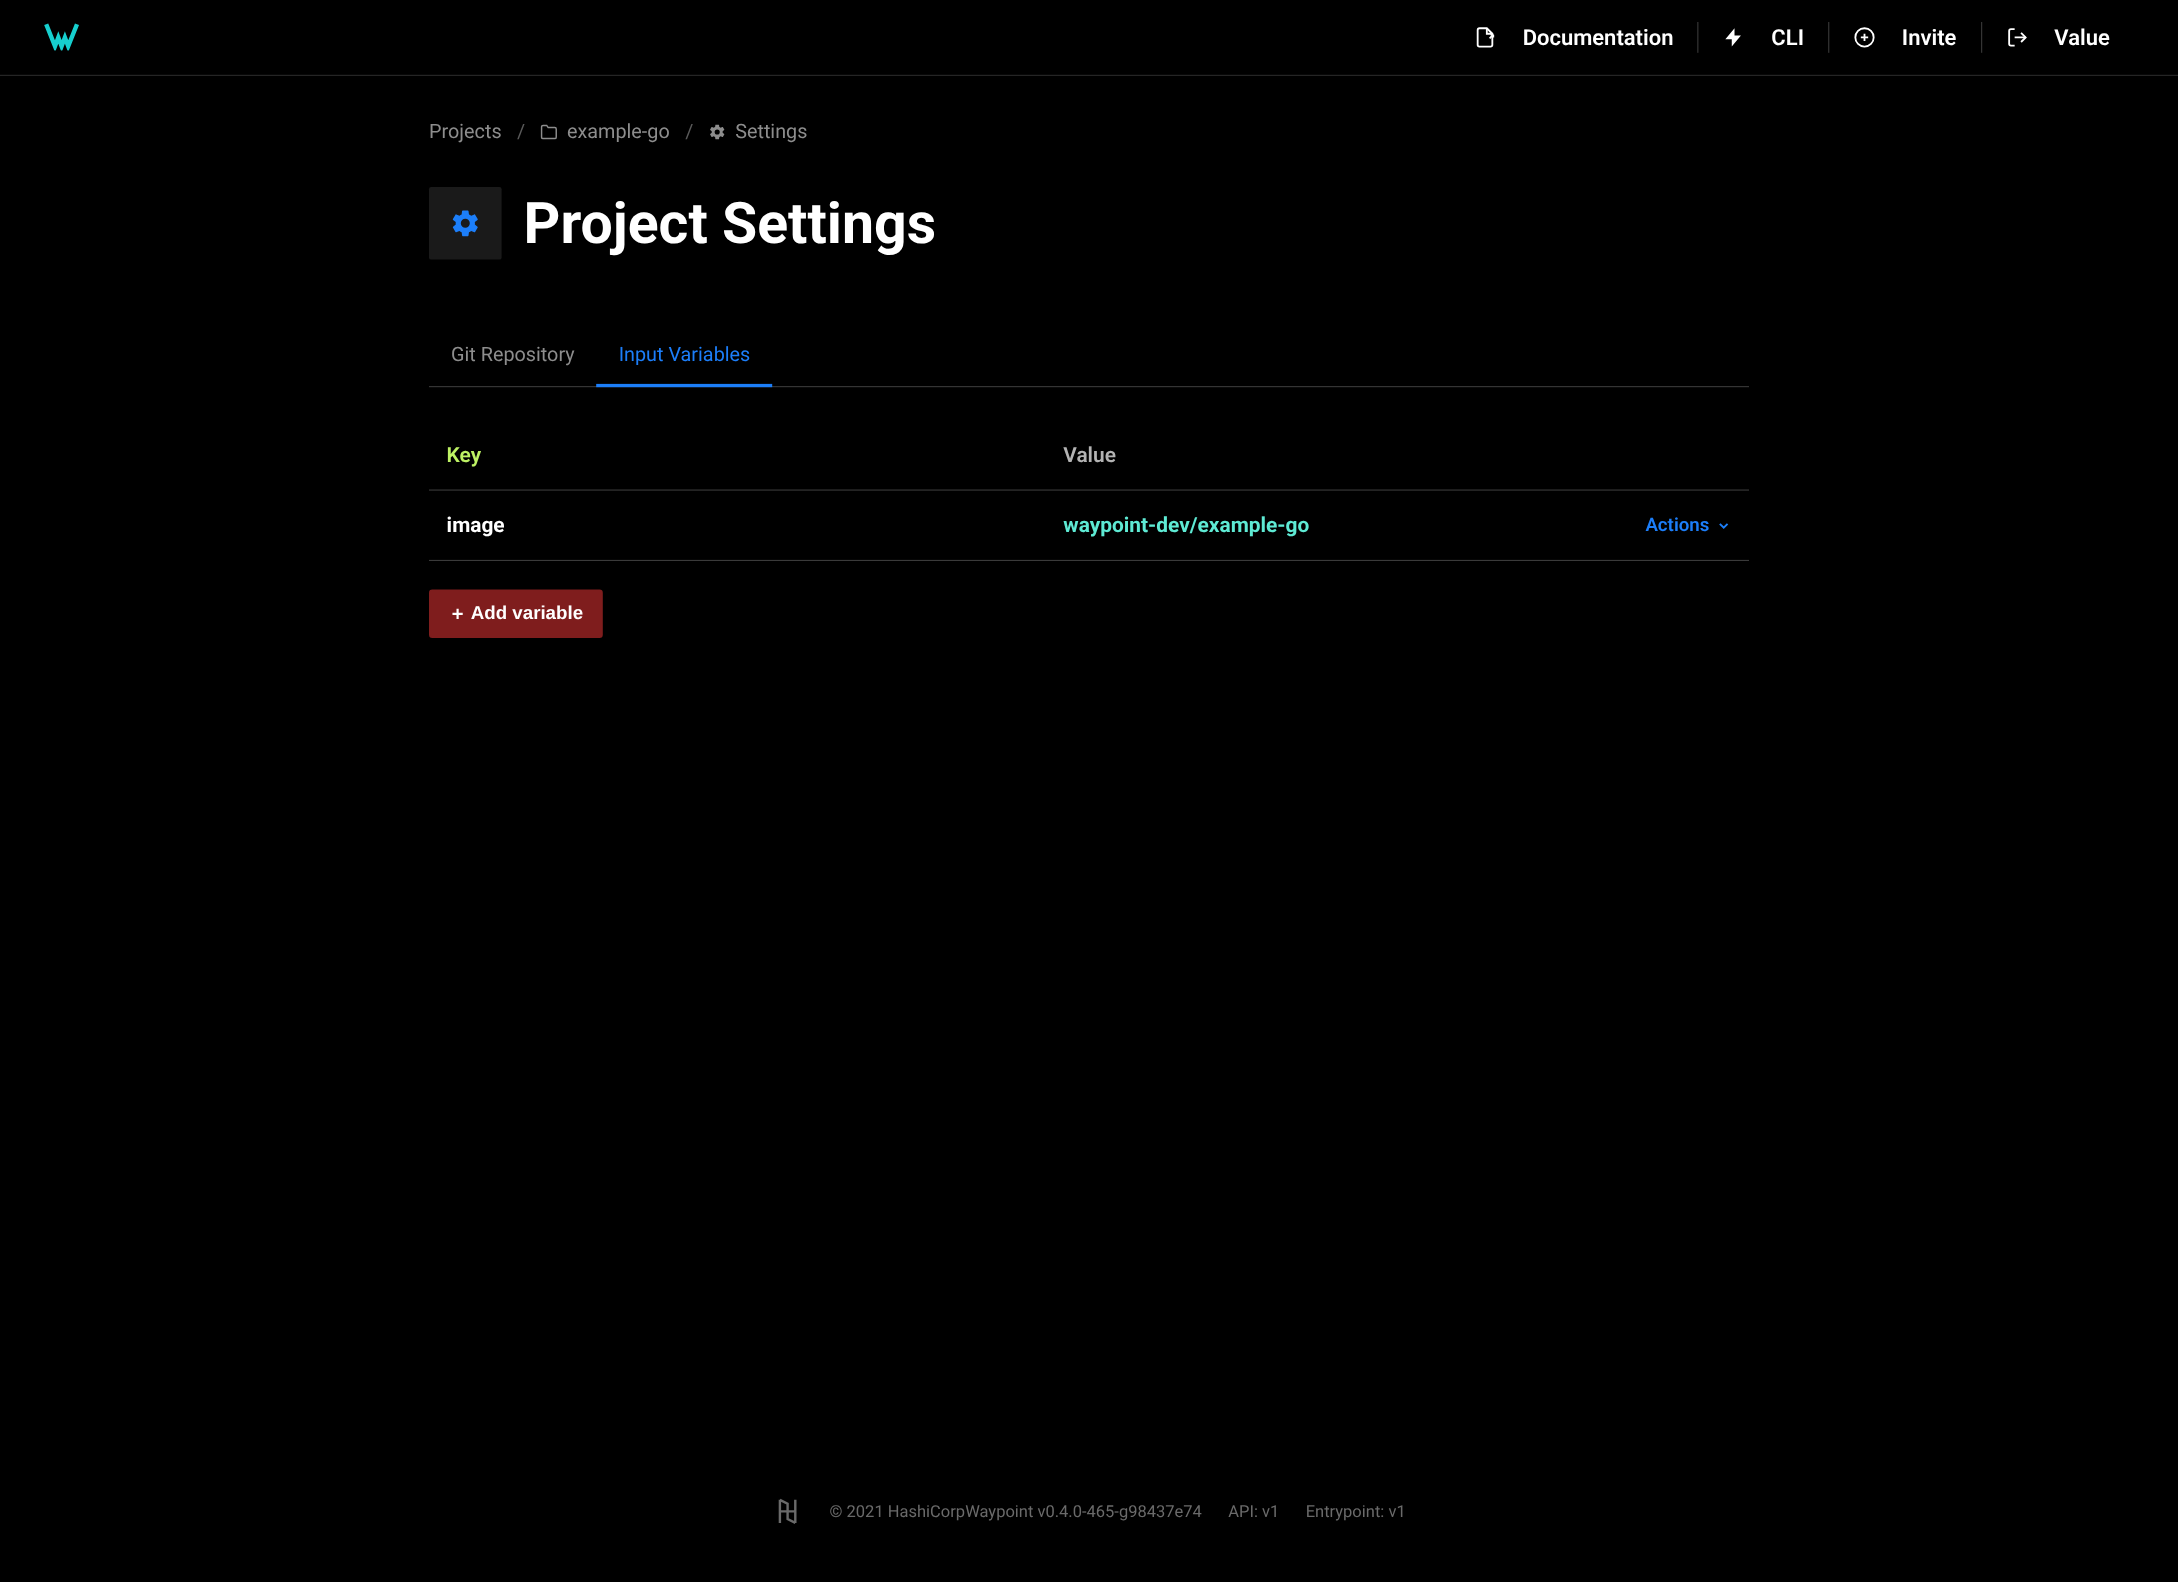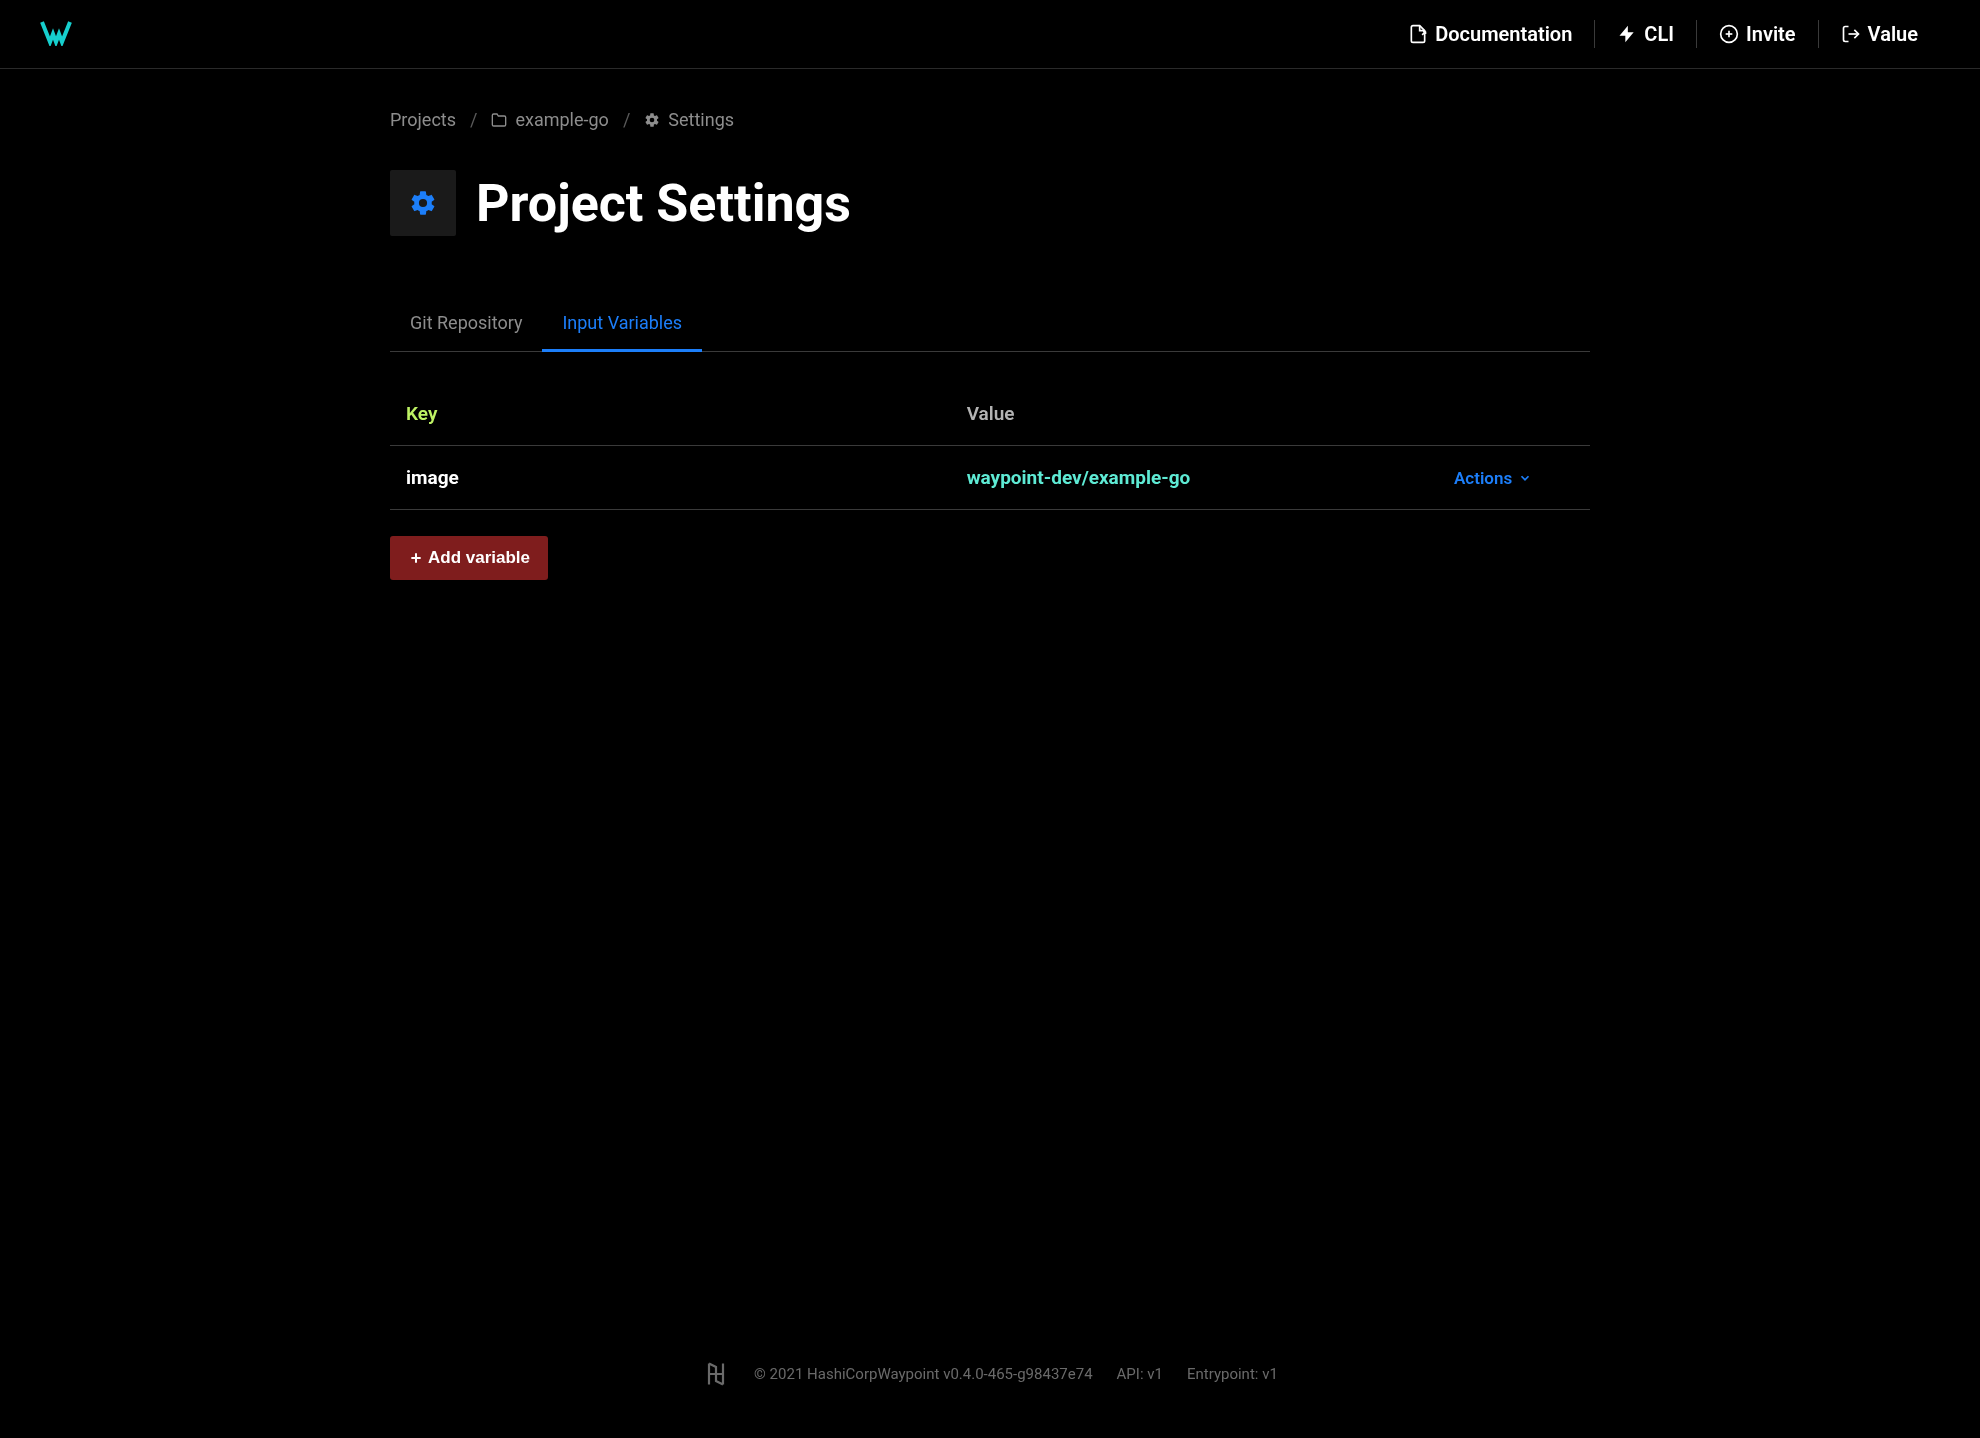--- a/index.html
+++ b/index.html
@@ -27,21 +27,21 @@
       height: 28px;
     }
     .nav-links {
       display: flex;
       align-items: center;
       gap: 0;
     }
     .nav-link {
       display: flex;
       align-items: center;
-      gap: 7px;
+      gap: 24px;
       color: #ffffff;
       font-size: 20px;
       font-weight: 600;
       padding: 0 22px;
       cursor: pointer;
       text-decoration: none;
     }
     .nav-divider {
       width: 1px;
       height: 28px;
@@ -142,21 +142,21 @@
       font-weight: 600;
     }
     .col-value {
       flex: 1;
       font-size: 19px;
       color: #b3b3b3;
       font-weight: 600;
     }
     .col-actions {
       flex: 0 0 120px;
-      text-align: left;
+      text-align: right;
     }
     .table-row .col-key {
       color: #ffffff;
       font-weight: 700;
     }
     .table-row .col-value {
       color: #5eead4;
       font-weight: 700;
     }
     .actions-dropdown {

